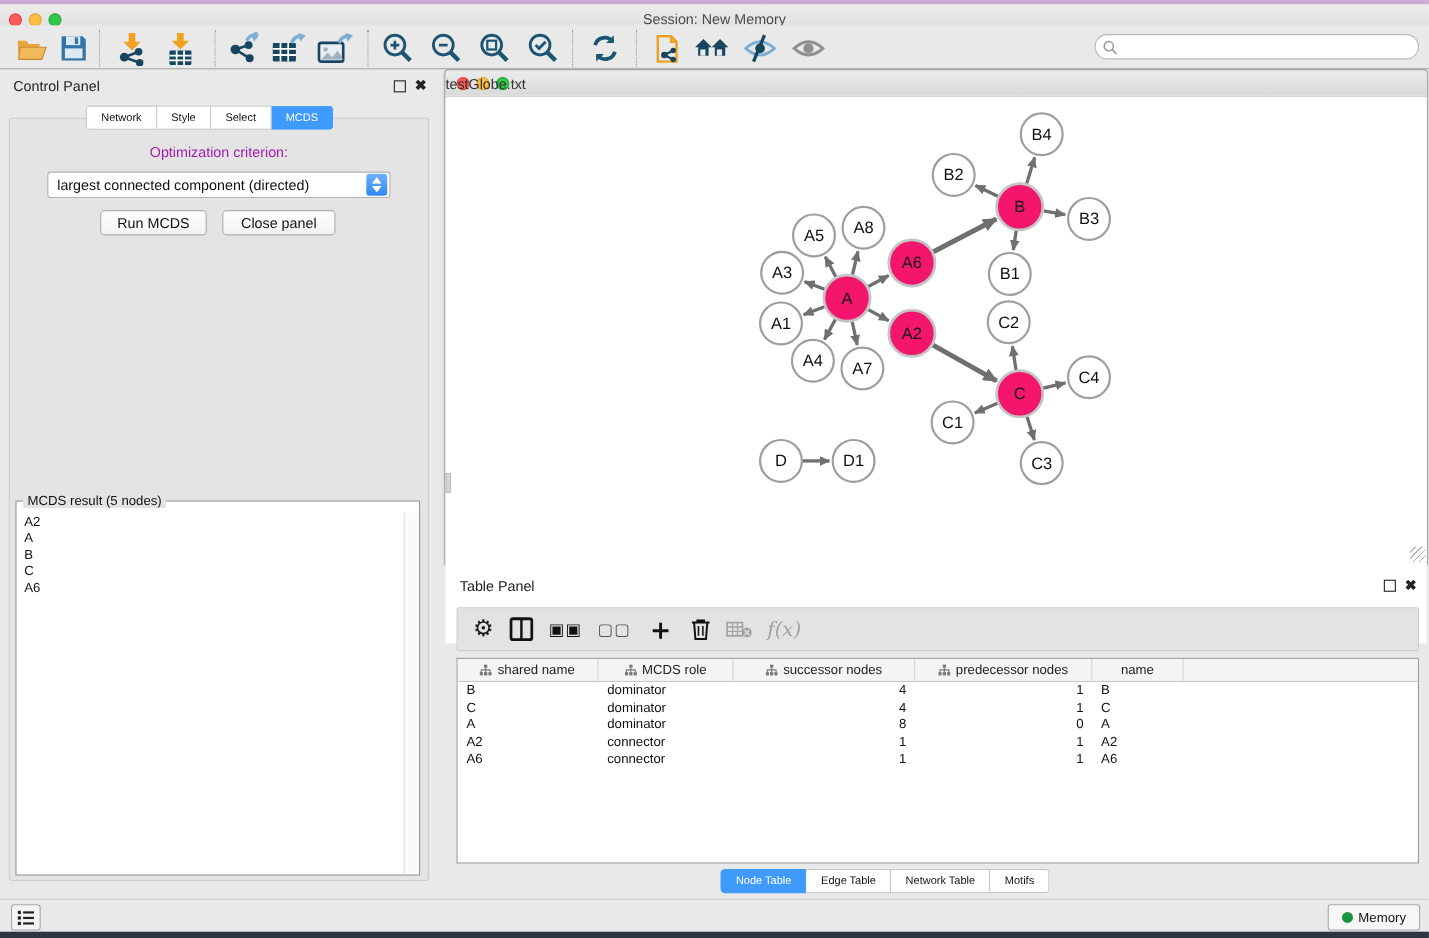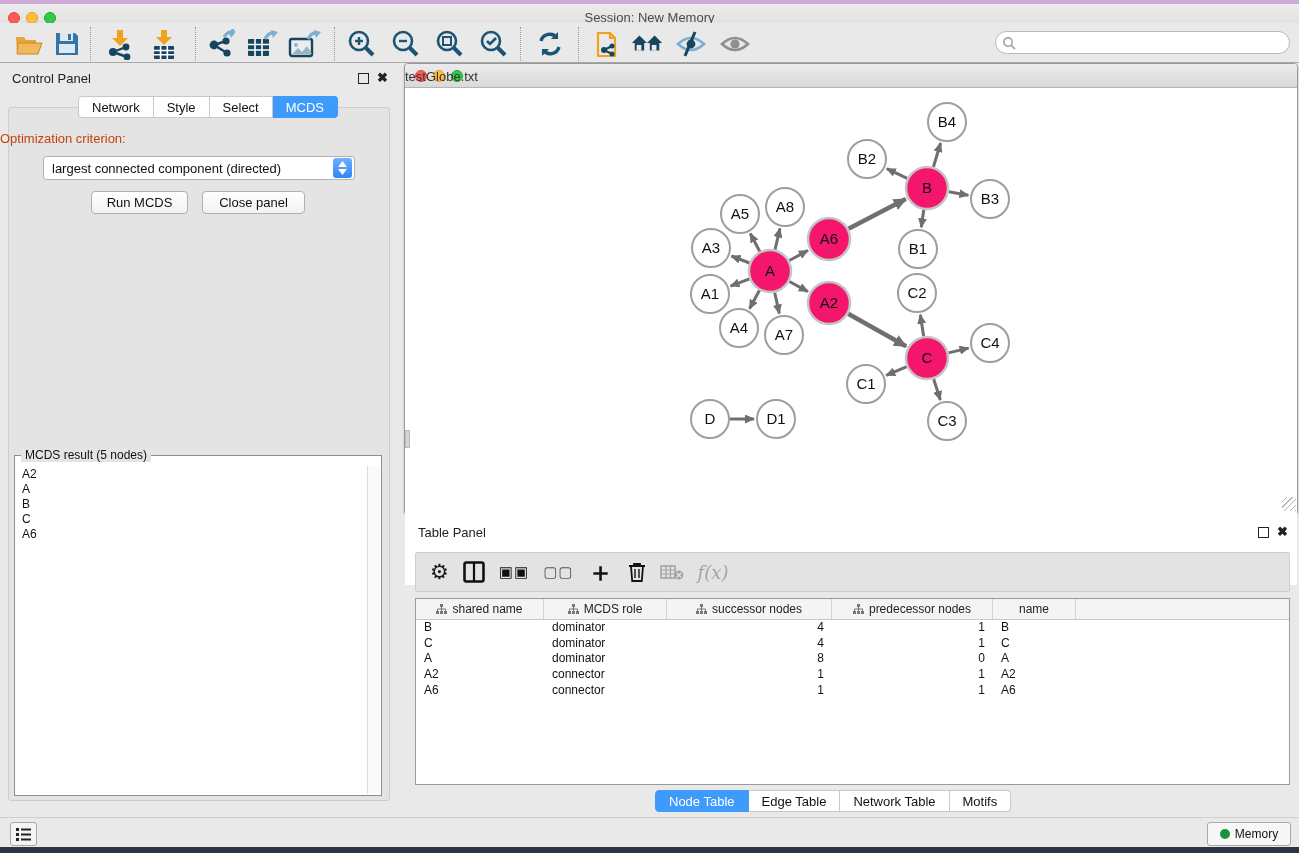--- a/index.html
+++ b/index.html
@@ -25,25 +25,25 @@
 
   
   .cp-header-title { position:absolute; left:12px; top:71px; font-size:13px; color:#222; }
   .panel-float { width:11px; height:11px; border:1.5px solid #222; display:inline-block; }
   .panel-close { font-size:13px; font-weight:bold; color:#222; line-height:11px; }
   .cp-float { position:absolute; left:358px; top:73px; }
   .cp-close { position:absolute; left:377px; top:72px; }
   .cp-content { position:absolute; left:8px; top:107px; width:382px; height:694px; background:#e4e4e4; border:1px solid #cdcdcd; border-radius:3px; }
   .seg-tabs { position:absolute; display:flex; }
   .cp-tabs { left:78px; top:96px; }
-  .seg-tab { height:22px; padding:0 13px; background:#fff; border:1px solid #c8c8c8; border-left:none; font-size:13px; color:#111; display:flex; align-items:center; }
+  .seg-tab { height:22px; padding:0 13px; background:#fff; border:1px solid #c8c8c8; border-left:none; font-size:10px; color:#111; display:flex; align-items:center; }
   .seg-tab:first-child { border-left:1px solid #c8c8c8; border-radius:4px 0 0 4px; }
   .seg-tab:last-child { border-radius:0 4px 4px 0; }
   .seg-tab.active { background:#3e9bfb; border-color:#3e9bfb; color:#fff; }
-  .opt-label { position:absolute; left:0; top:131px; width:398px; text-align:left; font-size:13px; color:#c2410c; }
+  .opt-label { position:absolute; left:0; top:131px; width:398px; text-align:center; font-size:13px; color:#a21caf; }
   .dropdown { position:absolute; left:43px; top:156px; width:312px; height:24px; background:#fff; border:1px solid #b2b2b2; border-radius:3px; display:flex; align-items:center; }
   .dropdown .dd-text { flex:1; font-size:13px; color:#111; padding-left:8px; white-space:nowrap; }
   .dd-spinner { width:19px; height:20px; margin-right:2px; background:linear-gradient(#6db1fc,#2f86f6); border-radius:3px; display:flex; flex-direction:column; align-items:center; justify-content:center; gap:2px; }
   .dd-spinner svg { display:block; }
   .btn { position:absolute; height:23px; background:linear-gradient(#ffffff,#f2f2f2); border:1px solid #b0b0b0; border-radius:4px; font-size:13px; color:#111; display:flex; align-items:center; justify-content:center; }
   .btn-run { left:91px; top:191px; width:97px; }
   .btn-closepanel { left:202px; top:191px; width:103px; }
   .mcds-box { position:absolute; left:14px; top:455px; width:368px; height:341px; border:1px solid #8f8f8f; background:#fff; }
   .mcds-legend { position:absolute; left:6px; top:-8px; background:#e4e4e4; padding:0 4px; font-size:12px; color:#111; }
   .mcds-list { position:absolute; left:1px; top:10px; width:352px; height:328px; overflow:hidden; font-size:12px; color:#111; }

